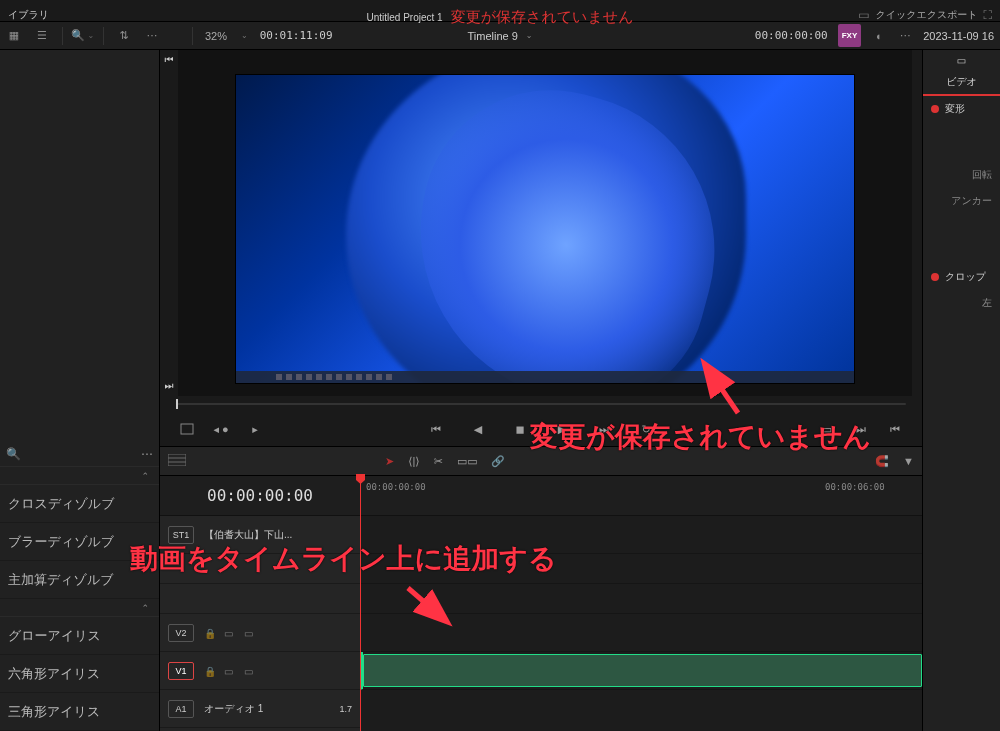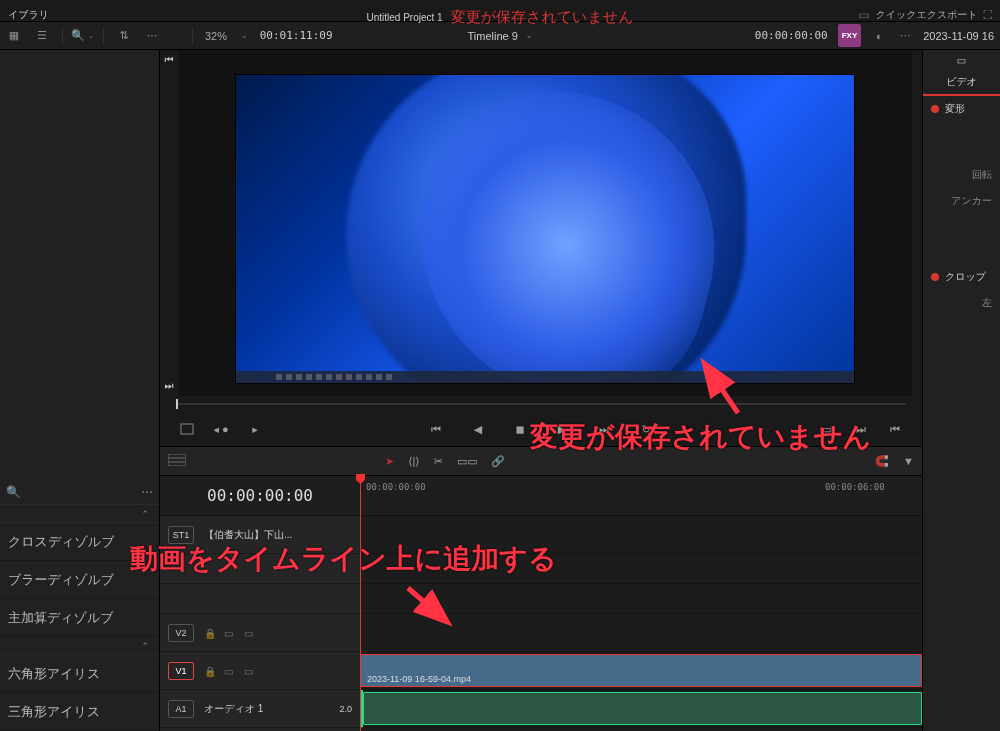--- a/index.html
+++ b/index.html
@@ -154,20 +154,23 @@
       <div class="trans-item">
           <span>ブラーディゾルブ</span>
         </div>
       <div class="trans-item">
           <span>主加算ディゾルブ</span>
         </div>
       <div class="trans-collapse">
         <span style="font-size:9px;opacity:0.6;">⌃</span>
       </div>
       <div class="trans-item">
+          <span>グローアイリス</span>
+        </div>
+      <div class="trans-item">
           <span>六角形アイリス</span>
         </div>
       <div class="trans-item">
           <span>三角形アイリス</span>
         </div>
     </div>
   </div>
 
   <div class="center-panel">
     <div class="viewer-wrap" style="height:346px;">
@@ -272,33 +275,28 @@
           </div>
           <div class="track-head">
             <span class="name-box active">V1</span>
             <span class="mini-ico">🔒</span>
             <span class="mini-ico">▭</span>
             <span class="mini-ico">▭</span>
           </div>
           <div class="track-head">
             <span class="name-box">A1</span>
             <span>オーディオ 1</span>
-            <span style="margin-left:auto;font-size:9px;">2.0</span>
+            <span style="margin-left:auto;font-size:9px;">1.7</span>
           </div>
         </div>
         <div class="track-lanes">
           <div class="lane"></div>
           <div class="lane spacer"></div>
           <div class="lane spacer"></div>
           <div class="lane"></div>
-          <div class="lane">
-            <div class="clip" style="left:0; right:0;">
-              <span>2023-11-09 16-59-04.mp4</span>
-            </div>
-          </div>
           <div class="lane audio">
             <div class="clip clip-a" style="left:0; right:0; border-color:#2d8;"></div>
           </div>
         </div>
       </div>
     </div>
   </div>
 
   <div class="right-panel">
     <div class="rp-head">

